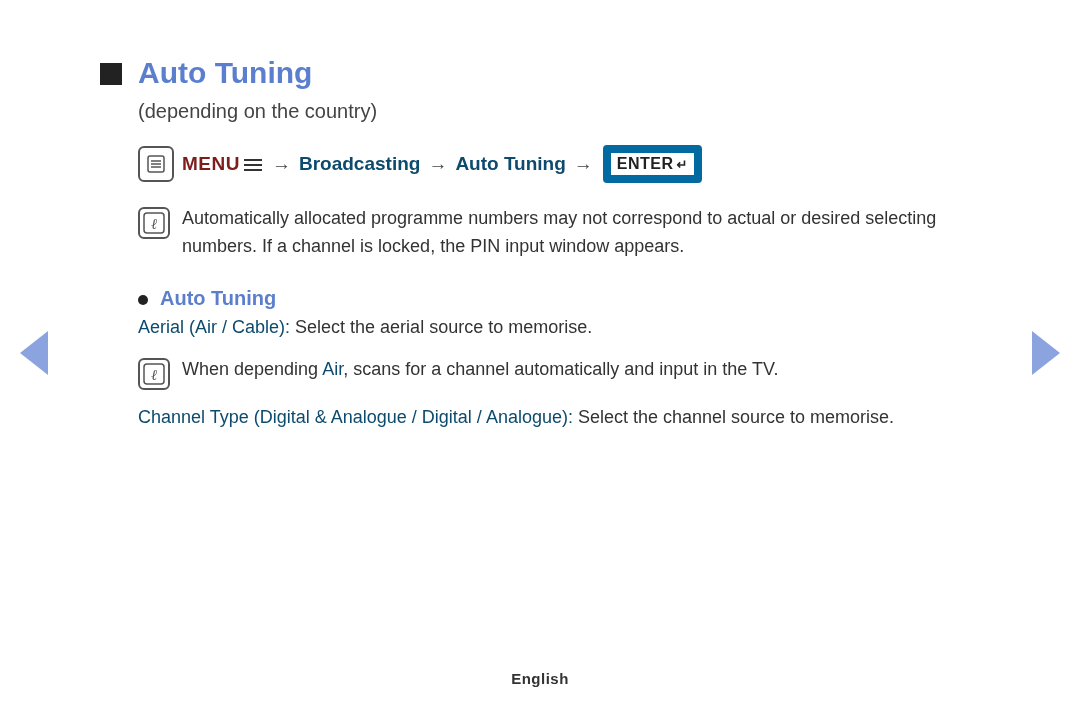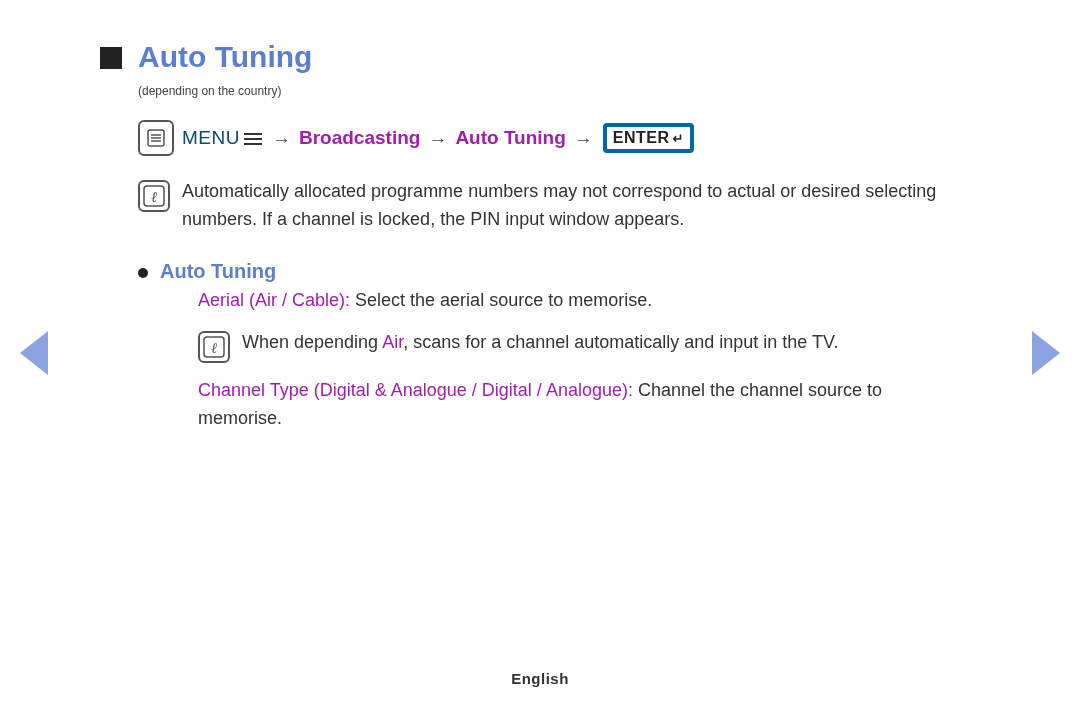--- a/index.html
+++ b/index.html
@@ -18,21 +18,21 @@
     .page-container {
       width: 100%;
       height: 100%;
       display: flex;
       flex-direction: column;
       justify-content: space-between;
       position: relative;
     }
 
     .content-area {
-      padding: 40px 120px 40px 100px;
+      padding: 56px 120px 40px 100px;
       flex: 1;
     }
 
     
     .section-title-row {
       display: flex;
       align-items: center;
       gap: 16px;
       margin-bottom: 10px;
     }
@@ -46,21 +46,21 @@
     }
 
     .section-title {
       font-size: 30px;
       font-weight: bold;
       color: #5b7fce;
     }
 
     
     .subtitle {
-      font-size: 12px;
+      font-size: 20px;
       color: #444;
       margin-left: 38px;
       margin-bottom: 22px;
     }
 
     
     .menu-path-row {
       display: flex;
       align-items: center;
       gap: 0;
@@ -79,40 +79,40 @@
       width: 36px;
       height: 36px;
       border: 2px solid #555;
       border-radius: 6px;
       margin-right: 8px;
       font-size: 14px;
       font-weight: bold;
     }
 
     .menu-text {
-      font-weight: 400;
-      color: #0c4a6e;
+      font-weight: 700;
+      color: #7f1d1d;
       letter-spacing: 0.5px;
     }
 
     .arrow-sep {
       margin: 0 8px;
       color: #444;
       font-weight: 400;
     }
 
     .blue-link {
-      color: #a21caf;
+      color: #0c4a6e;
     }
 
     .enter-icon {
       display: inline-flex;
       align-items: center;
       justify-content: center;
-      border: 4px solid #0369a1;
+      border: 8px solid #0369a1;
       border-radius: 4px;
       padding: 2px 6px;
       font-size: 16px;
       font-weight: 700;
       color: #222;
       margin-left: 2px;
       letter-spacing: 0.5px;
     }
 
     
@@ -169,21 +169,20 @@
     }
 
     .bullet-label {
       font-size: 20px;
       font-weight: 600;
       color: #5b7fce;
     }
 
     
     .sub-items {
-      margin-left: 60px;
     }
 
     .sub-item {
       margin-bottom: 14px;
     }
 
     .sub-item-text {
       font-size: 18px;
       color: #333;
       line-height: 1.55;
@@ -312,21 +311,21 @@
               <rect x="1" y="1" width="20" height="20" rx="3" stroke="#555" stroke-width="1.5" fill="none"></rect>
               <text x="11" y="17" text-anchor="middle" font-size="15" font-style="italic" font-family="Georgia, serif" fill="#555">ℓ</text>
             </svg>
           </span>
           <span class="note-text">
             <span>When depending </span><span class="blue-link">Air</span><span>, scans for a channel automatically and input in the TV.</span>
           </span>
         </div>
 
         <div class="channel-type-text">
-          <span class="blue-link">Channel Type (Digital &amp; Analogue / Digital / Analogue):</span><span> Channel the channel source to memorise.</span>
+          <span class="blue-link">Channel Type (Digital &amp; Analogue / Digital / Analogue):</span><span> Select the channel source to memorise.</span>
         </div>
 
       </div>
     </div>
 
   </div>
 
   <div class="footer">
     <span>English</span>
   </div>

